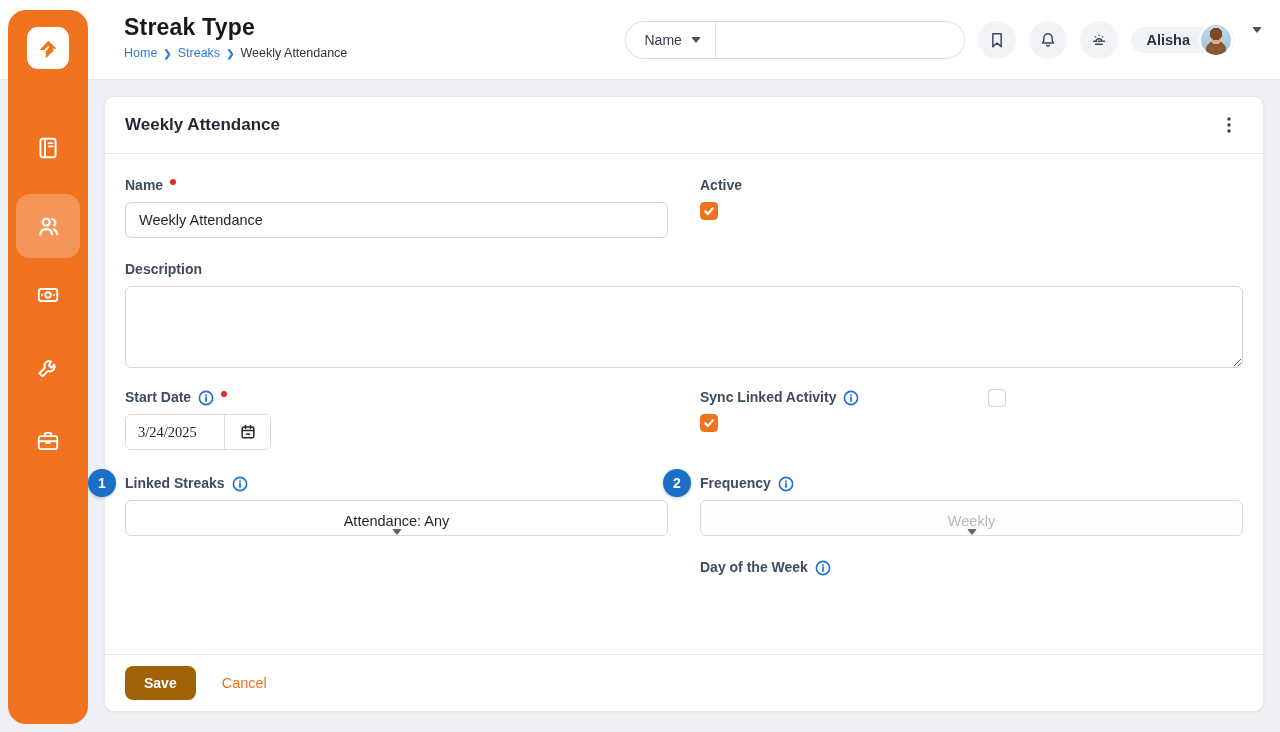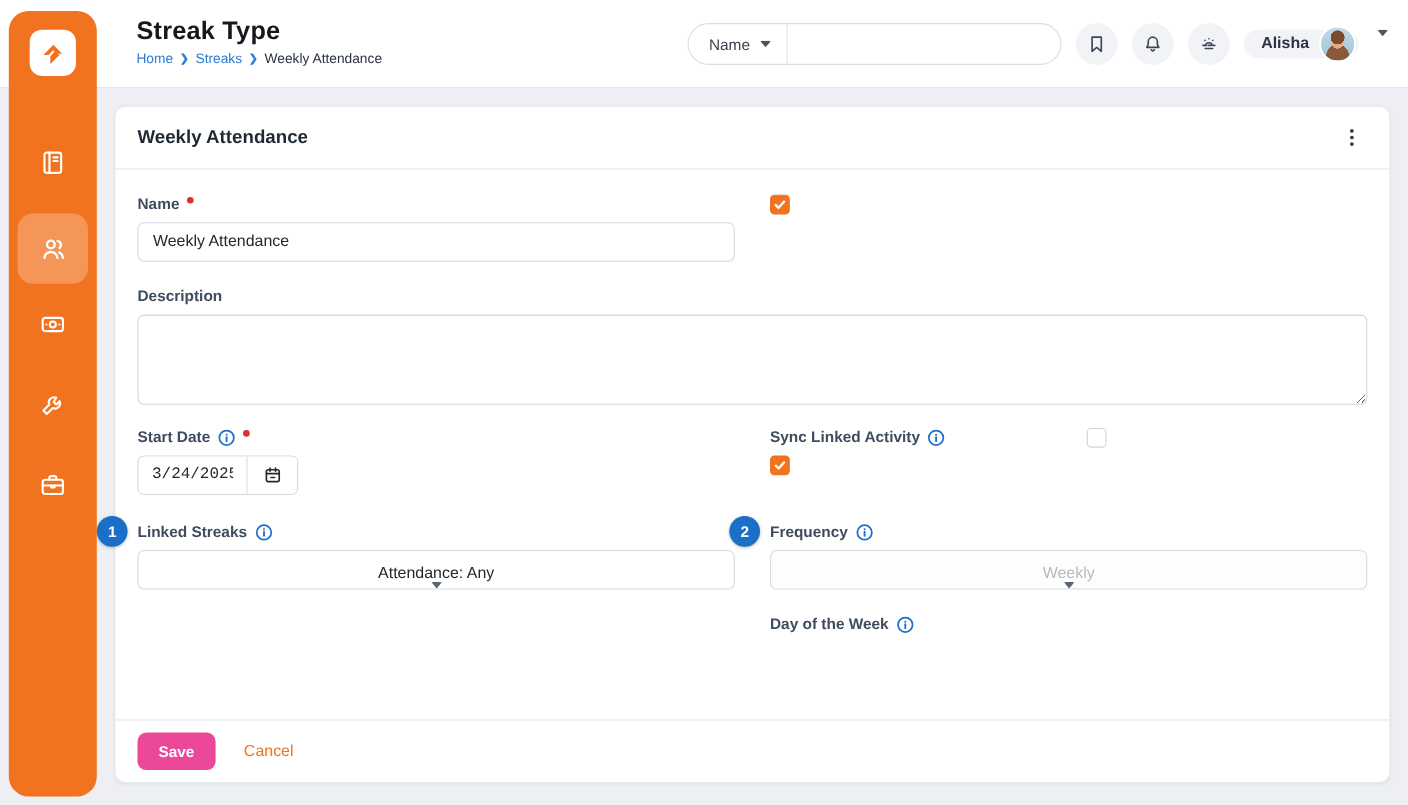--- a/index.html
+++ b/index.html
@@ -113,21 +113,21 @@
     width:18px; height:18px; border-radius:4px; border:1px solid #cfd4db; background:#fff;
     display:flex; align-items:center; justify-content:center; cursor:pointer; margin-top:1px;
   }
   .checkbox.checked { background:#f1731f; border-color:#f1731f; }
   .checkbox .check-glyph { display:none; }
   .checkbox.checked .check-glyph { display:block; }
 
   .date-group { display:flex; width:146px; height:36px; border:1px solid #d3d7de; border-radius:6px; overflow:hidden; background:#fff; }
   .date-input {
     width:98px; border:none; outline:none; padding:0 12px; font-size:14.5px; color:#23282e;
-    font-family:Liberation Mono, monospace;
+    font-family:Liberation Serif, serif;
   }
   .date-btn { width:48px; border:none; border-left:1px solid #d9dde3; background:#fff; display:flex; align-items:center; justify-content:center; cursor:pointer; }
 
   .select {
     height:36px; border:1px solid #d3d7de; border-radius:6px; background:#fff;
     display:flex; align-items:center; justify-content:flex-end; padding:0 30px;
     font-size:14.5px; color:#23282e; cursor:pointer;flex-direction:column;
   }
   .select.disabled { color:#b3bac4; background:#fdfdfe; border-color:#d8dce2; cursor:default; }
   .select .caret { border-top-color:#5a6472; }
@@ -136,21 +136,21 @@
     position:absolute; left:-37px; top:-5px; width:28px; height:28px; border-radius:50%;
     background:#1c6fc6; color:#fff; font-size:14px; font-weight:700;
     display:flex; align-items:center; justify-content:center;
     box-shadow:0 1px 3px rgba(0,0,0,.25);
   }
 
   .panel-footer {
     flex:0 0 57px; border-top:1px solid #e3e6ea; display:flex; align-items:center; padding:0 20px; gap:26px;
   }
   .save-btn {
-    height:34px; padding:0 19px; background:#ec4899; color:#fff; border:none; border-radius:8px;
+    height:34px; padding:0 19px; background:#a16207; color:#fff; border:none; border-radius:8px;
     font-size:14px; font-weight:700; font-family:"Liberation Sans",sans-serif; cursor:pointer;
   }
   .cancel-link { color:#f1731f; font-size:14.5px; text-decoration:none; cursor:pointer; }
 
   svg { display:block; }
 </style>
 </head>
 <body>
 
 <div class="app-header">
@@ -285,20 +285,23 @@
 
     <div class="form-grid">
       <div>
         <div class="field-label">
           <span>Name</span>
           <span class="req-dot"></span>
         </div>
         <input class="text-input" type="text" value="Weekly Attendance" style="">
       </div>
       <div>
+        <div class="field-label">
+          <span>Active</span>
+        </div>
         <div class="checkbox checked">
           <span class="check-glyph">
             <svg width="12" height="12" viewBox="0 0 12 12" fill="none" stroke="#fff" stroke-width="2.2" stroke-linecap="round" stroke-linejoin="round">
                 <path d="M2.3 6.4 4.8 8.9 9.7 3.4"></path>
               </svg>
           </span>
         </div>
       </div>
     </div>
 

